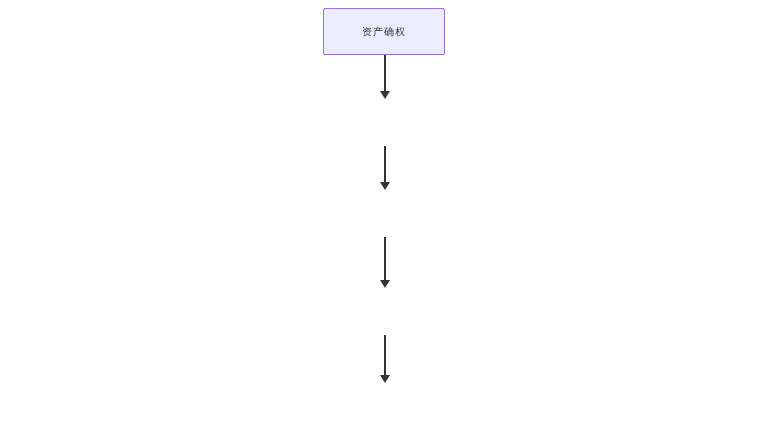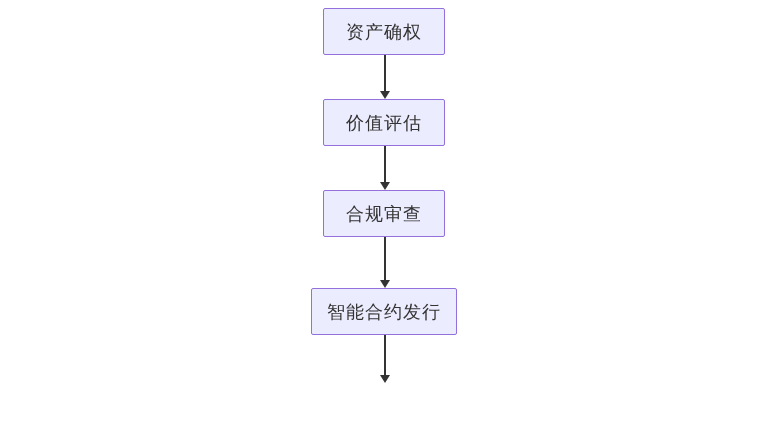--- a/index.html
+++ b/index.html
@@ -21,21 +21,21 @@
   .node {
     position: absolute;
     box-sizing: border-box;
     background: #ececff;
     border: 1px solid #9370db;
     border-radius: 2px;
     display: flex;
     align-items: center;
     justify-content: center;
     color: #333333;
-    font-size: 18px;
+    font-size: 10px;
     letter-spacing: 1px;
     white-space: nowrap;
   }
   .edge {
     position: absolute;
     width: 2px;
     background: #333333;
   }
   .arrowhead {
     position: absolute;
@@ -51,35 +51,26 @@
 
 <div id="flowchart">
 
   <div class="node" style="left:323px; top:8px; width:122px; height:47px;">
     <span>资产确权</span>
   </div>
 
   <div class="edge" style="left:384px; top:55px; height:36px;"></div>
   <div class="arrowhead" style="left:380px; top:91px;"></div>
 
-  <div class="node" style="left:323px; top:99px; width:122px; height:47px;">
-    <span>价值评估</span>
-  </div>
 
   <div class="edge" style="left:384px; top:146px; height:36px;"></div>
   <div class="arrowhead" style="left:380px; top:182px;"></div>
 
-  <div class="node" style="left:323px; top:190px; width:122px; height:47px;">
-    <span>合规审查</span>
-  </div>
 
   <div class="edge" style="left:384px; top:237px; height:43px;"></div>
   <div class="arrowhead" style="left:380px; top:280px;"></div>
 
-  <div class="node" style="left:311px; top:288px; width:146px; height:47px;">
-    <span>智能合约发行</span>
-  </div>
 
   <div class="edge" style="left:384px; top:335px; height:40px;"></div>
   <div class="arrowhead" style="left:380px; top:375px;"></div>
 
 
 </div>
 
 </body></html>

